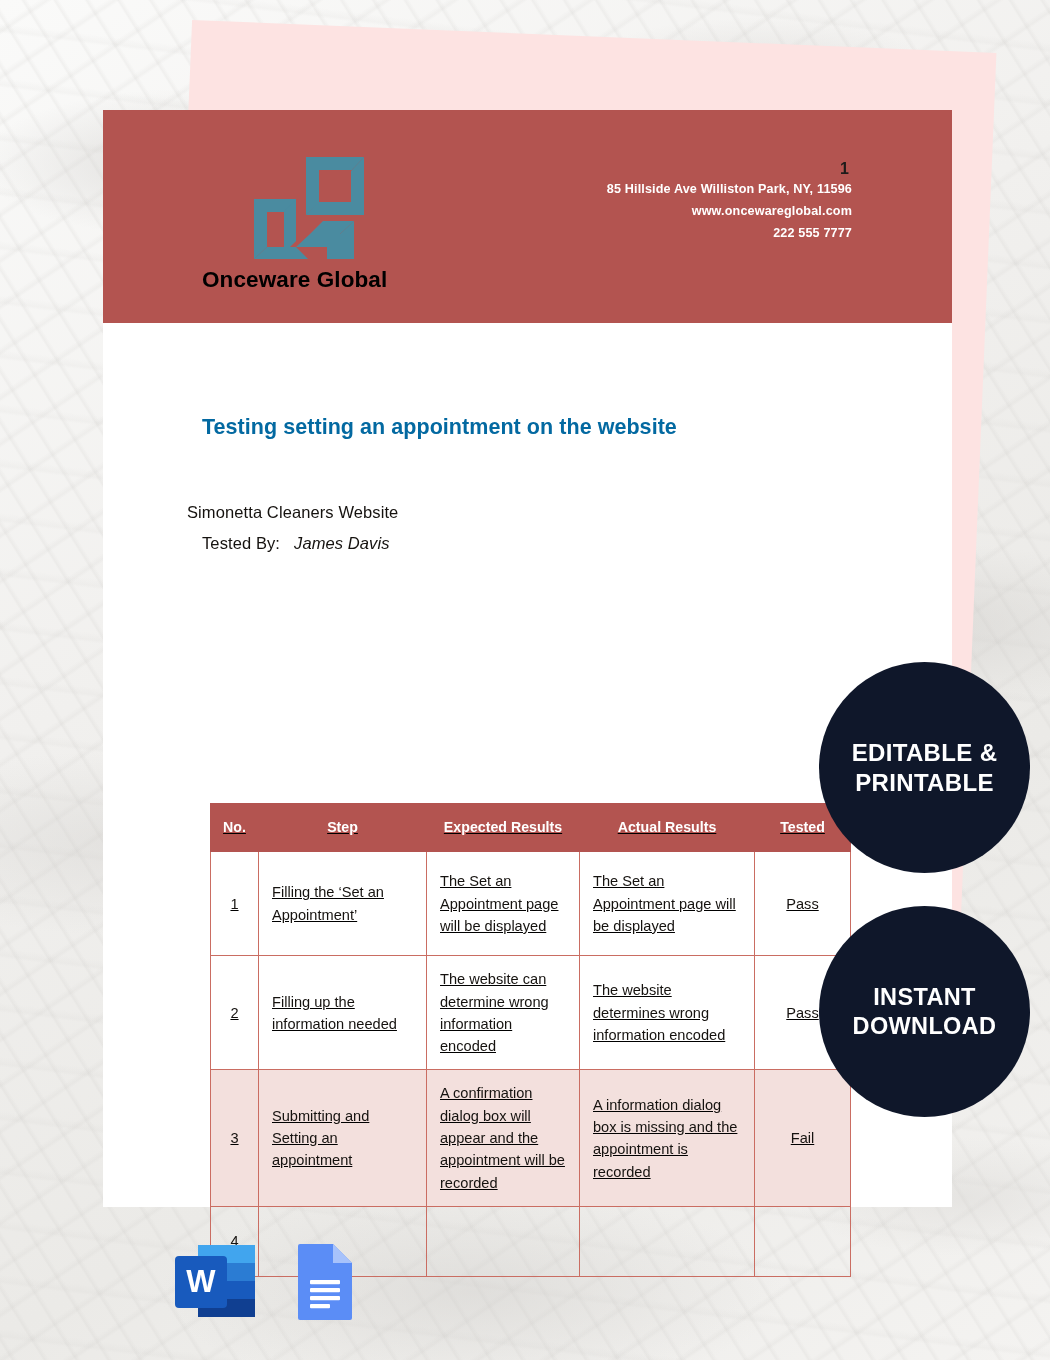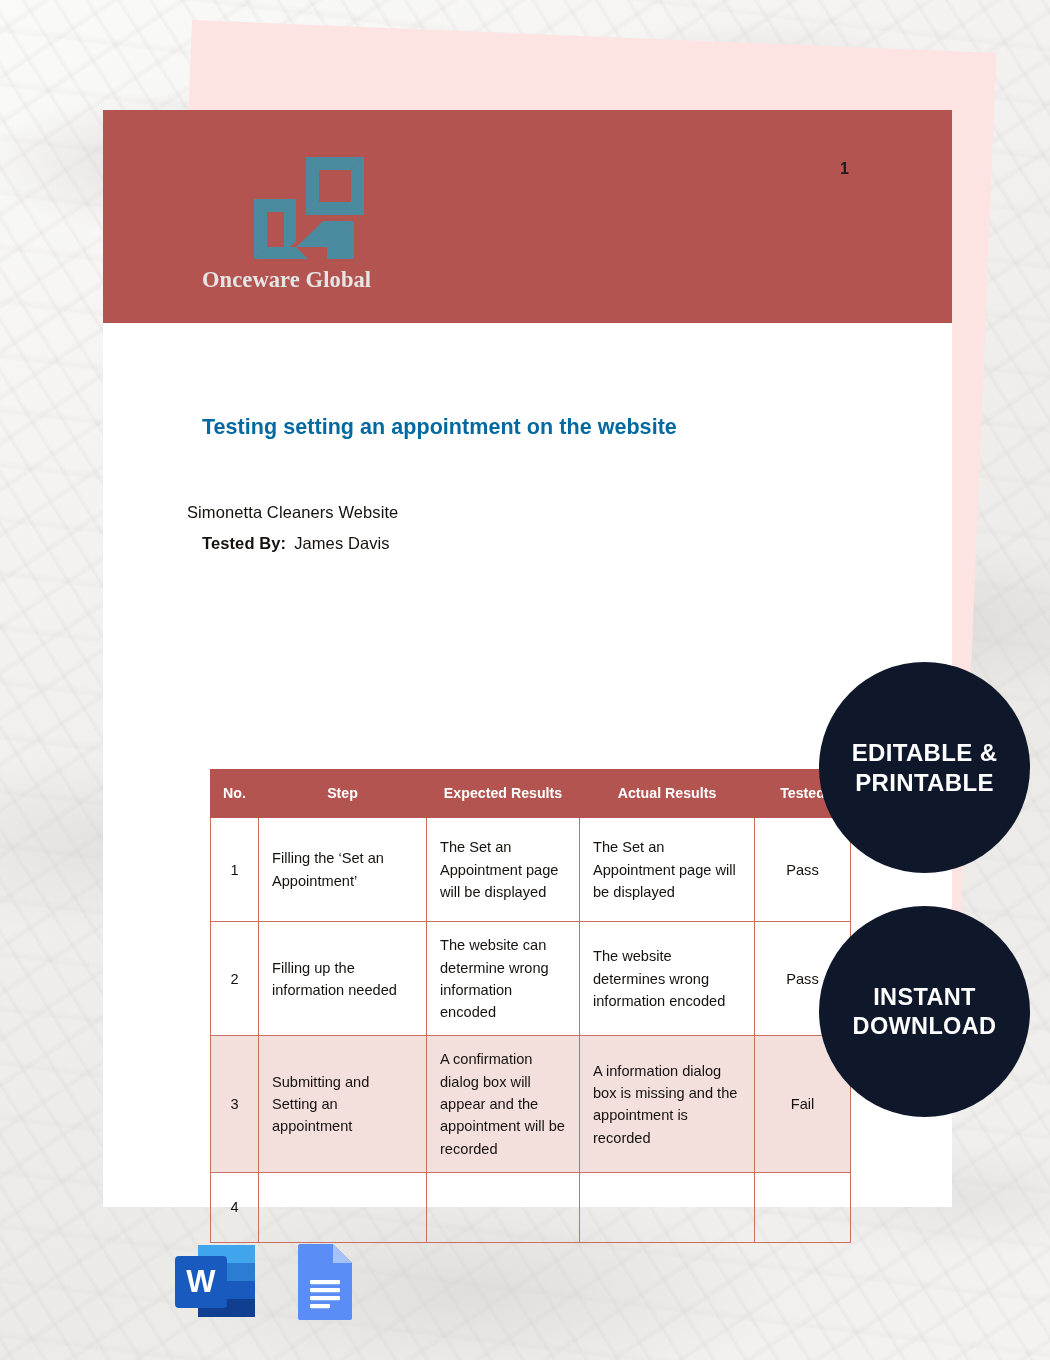--- a/index.html
+++ b/index.html
@@ -109,23 +109,22 @@
     height: 108px;
   }
   .brandmark svg { display: block; width: 100%; height: 100%; }
 
   .brand-name {
     position: absolute;
     left: 99px;
     top: 157px;
     font-size: 22.5px;
     font-weight: 700;
-    color: #e5e5e5;
+    color: #000000;
     letter-spacing: 0.1px;
-    font-family: Liberation Serif, serif;
   }
 
   
   .doc-body {
     position: relative;
     padding: 0 0 0 0;
   }
 
   .doc-title {
     position: absolute;
@@ -148,29 +147,30 @@
 
   .tester-line {
     position: absolute;
     left: 99px;
     top: 211px;
     font-size: 16.5px;
     color: #15120f;
     letter-spacing: 0.1px;
     white-space: nowrap;
   }
-  .tester-line .lbl { font-weight: 700; }
-  .tester-line .val { margin-left: 8px; }
+  .tester-line .lbl { font-weight: 400; }
+  .tester-line .val { margin-left: 14px; font-style: italic; }
 
   
   .tbl-wrap {
     position: absolute;
     left: 107px;
-    top: 446px;
+    top: 480px;
     width: 640px;
+    text-decoration: underline;
   }
 
   table.testcases {
     width: 640px;
     border-collapse: collapse;
     table-layout: fixed;
   }
 
   table.testcases th,
   table.testcases td {
@@ -265,20 +265,25 @@
 <div class="backdrop"></div>
 
 <div class="pink-sheet"></div>
 
 <div class="page">
 
   <div class="doc-header">
 
     <div class="page-number">1</div>
 
+    <div class="contact-block">
+      <div>85 Hillside Ave Williston Park, NY, 11596</div>
+      <div>www.oncewareglobal.com</div>
+      <div>222 555 7777</div>
+    </div>
 
     <div class="brandmark">
       <svg viewBox="0 0 124 108" xmlns="http://www.w3.org/2000/svg">
         <g fill="#4a8ba0">
 
           <path d="M58 2 L116 2 L104 15 L71 15 L71 48 L58 60 Z"></path>
           <path d="M116 2 L116 56 L103 56 L103 16 Z"></path>
           <path d="M58 60 L116 60 L116 47 L71 47 Z"></path>
 
           <path d="M6 44 L48 44 L48 57 L19 57 L19 92 L6 104 Z"></path>

